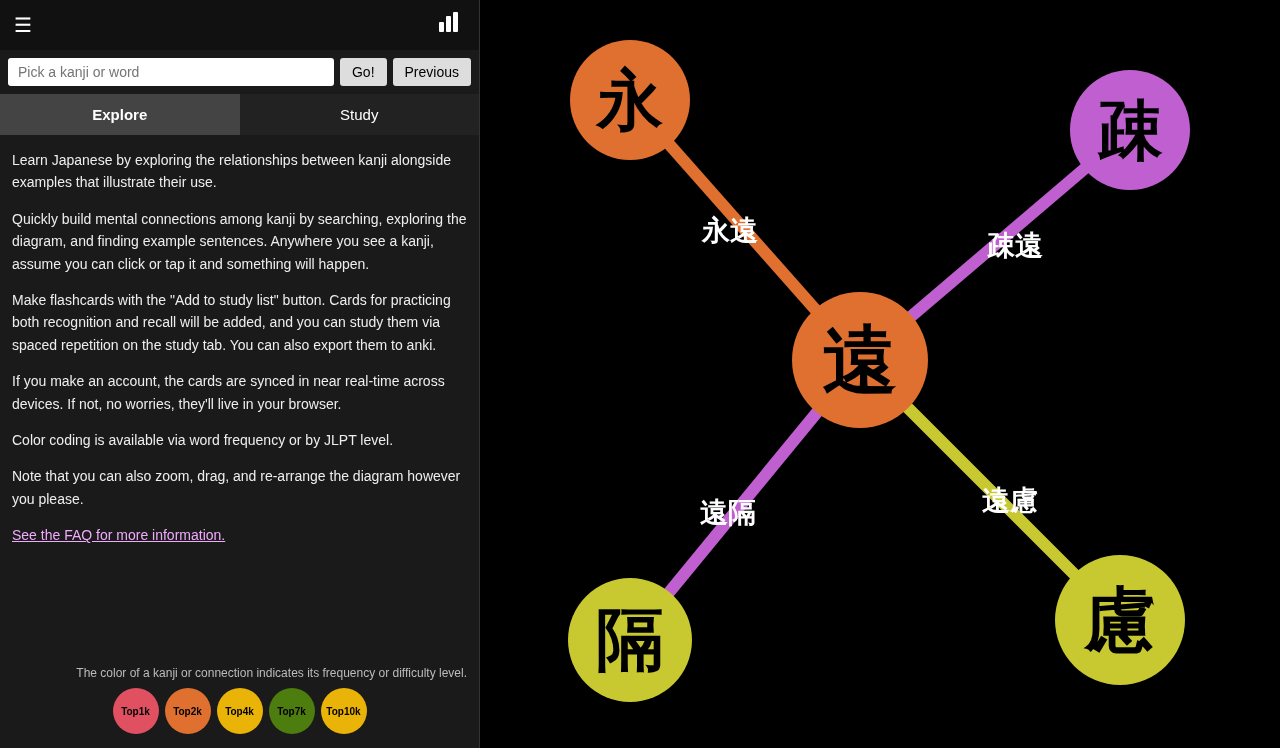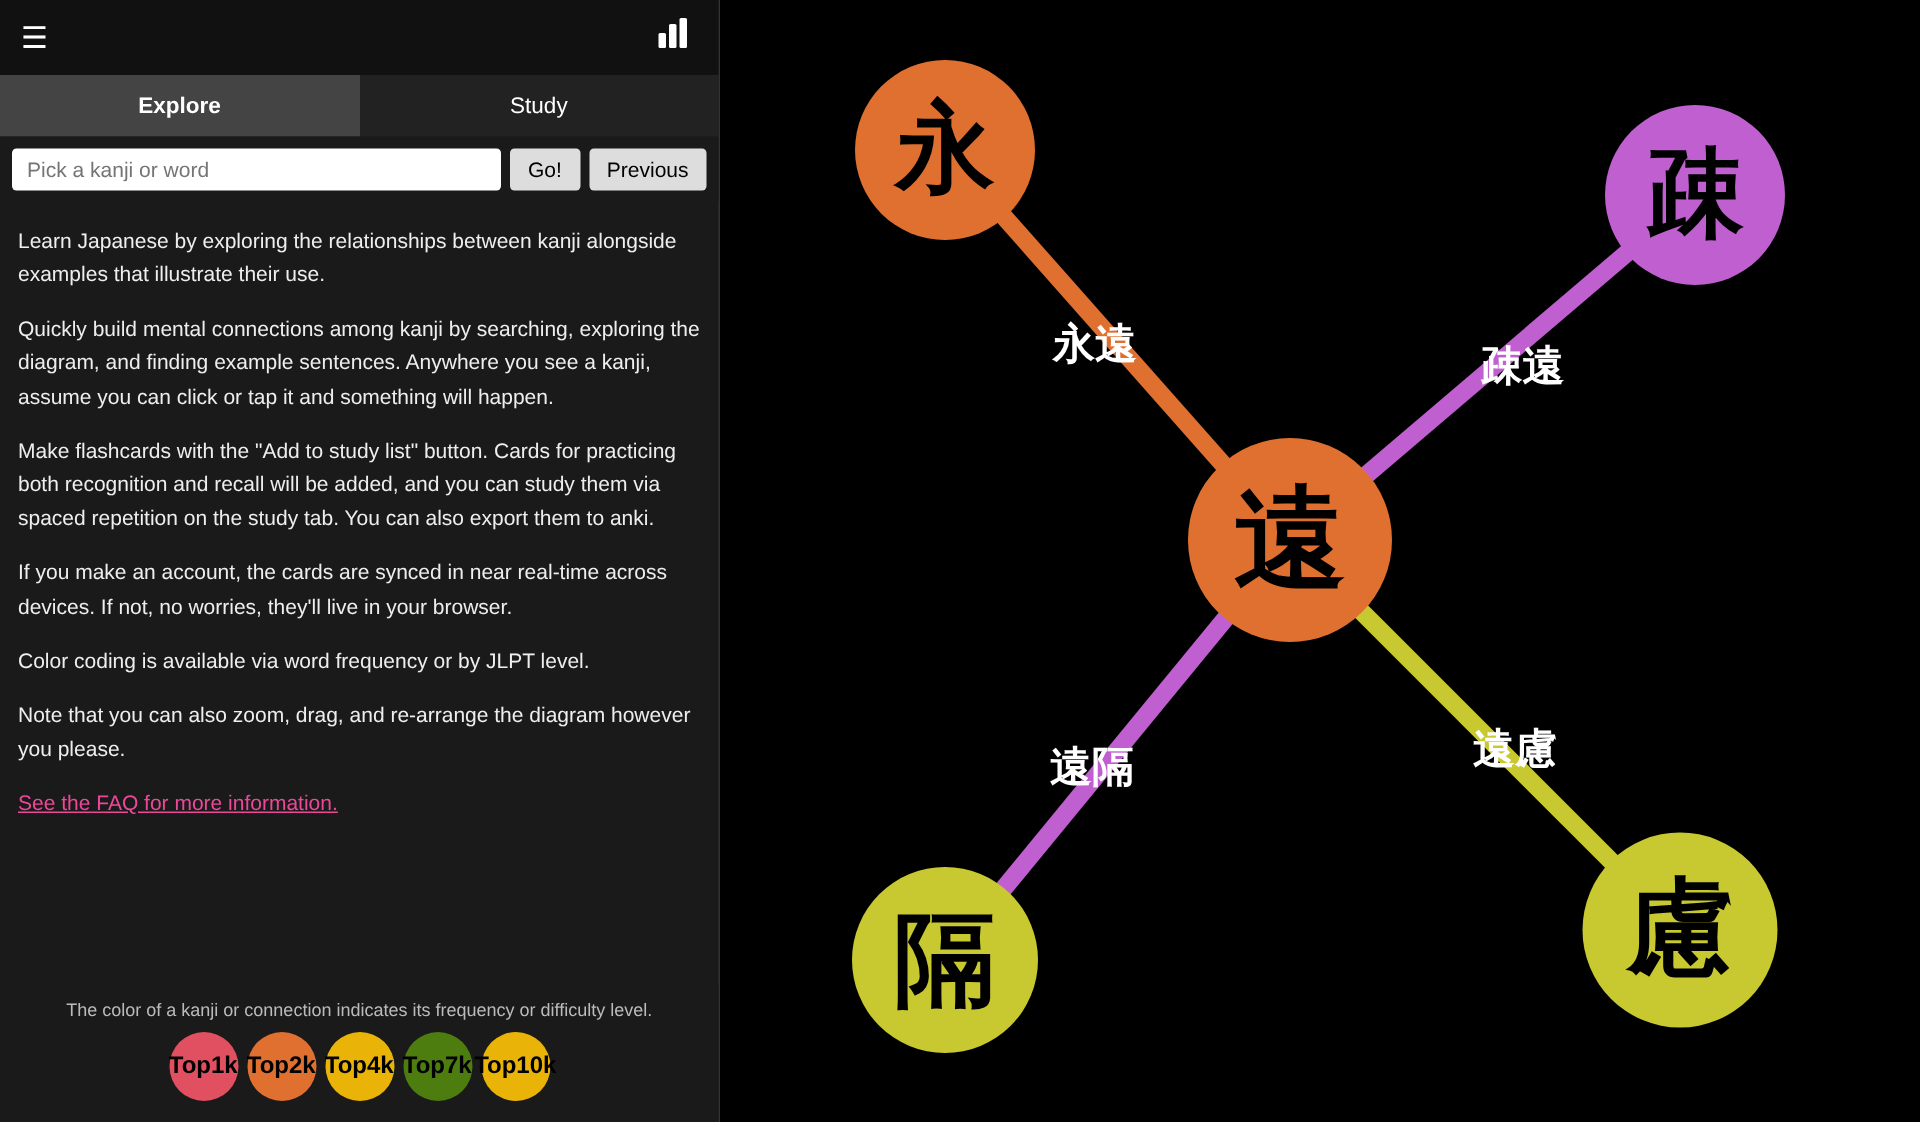--- a/index.html
+++ b/index.html
@@ -102,49 +102,49 @@
       padding: 14px 12px;
       overflow-y: auto;
       font-size: 14px;
       line-height: 1.6;
       color: #eee;
     }
     #content-area p {
       margin-bottom: 14px;
     }
     #faq-link {
-      color: #ec4899;
+      color: #f0abfc;
       text-decoration: underline;
       cursor: pointer;
     }
 
     
     #footer {
       padding: 10px 12px 14px;
       background: #1a1a1a;
-      text-align: center;
+      text-align: right;
     }
     #footer-text {
       font-size: 12px;
       color: #bbb;
       margin-bottom: 8px;
     }
     #legend {
       display: flex;
       justify-content: center;
       gap: 6px;
     }
     .legend-badge {
       border-radius: 50%;
       width: 46px;
       height: 46px;
       display: flex;
       align-items: center;
       justify-content: center;
-      font-size: 16px;
+      font-size: 10px;
       font-weight: bold;
       color: #000;
       cursor: default;
     }
 
     
     #graph-panel {
       flex: 1;
       background: #000;
       position: relative;
@@ -181,29 +181,29 @@
     <span id="menu-icon">☰</span>
     <span id="chart-icon">
       <svg width="28" height="24" viewBox="0 0 28 24" fill="white">
         <rect x="2" y="12" width="5" height="10" rx="1"></rect>
         <rect x="9" y="6" width="5" height="16" rx="1"></rect>
         <rect x="16" y="2" width="5" height="20" rx="1"></rect>
       </svg>
     </span>
   </div>
 
-  <div id="tabs">
-    <div class="tab active">Explore</div>
-    <div class="tab">Study</div>
-  </div>
-
   <div id="search-row">
     <input id="search-input" type="text" placeholder="Pick a kanji or word" style="">
     <button id="go-button">Go!</button>
     <button id="previous-button">Previous</button>
+  </div>
+
+  <div id="tabs">
+    <div class="tab active">Explore</div>
+    <div class="tab">Study</div>
   </div>
 
   <div id="content-area">
     <p>Learn Japanese by exploring the relationships between kanji alongside examples that illustrate their use.</p>
     <p>Quickly build mental connections among kanji by searching, exploring the diagram, and finding example sentences. Anywhere you see a kanji, assume you can click or tap it and something will happen.</p>
     <p>Make flashcards with the "Add to study list" button. Cards for practicing both recognition and recall will be added, and you can study them via spaced repetition on the study tab. You can also export them to anki.</p>
     <p>If you make an account, the cards are synced in near real-time across devices. If not, no worries, they'll live in your browser.</p>
     <p>Color coding is available via word frequency or by JLPT level.</p>
     <p>Note that you can also zoom, drag, and re-arrange the diagram however you please.</p>
     <p><a id="faq-link">See the FAQ for more information.</a></p>

